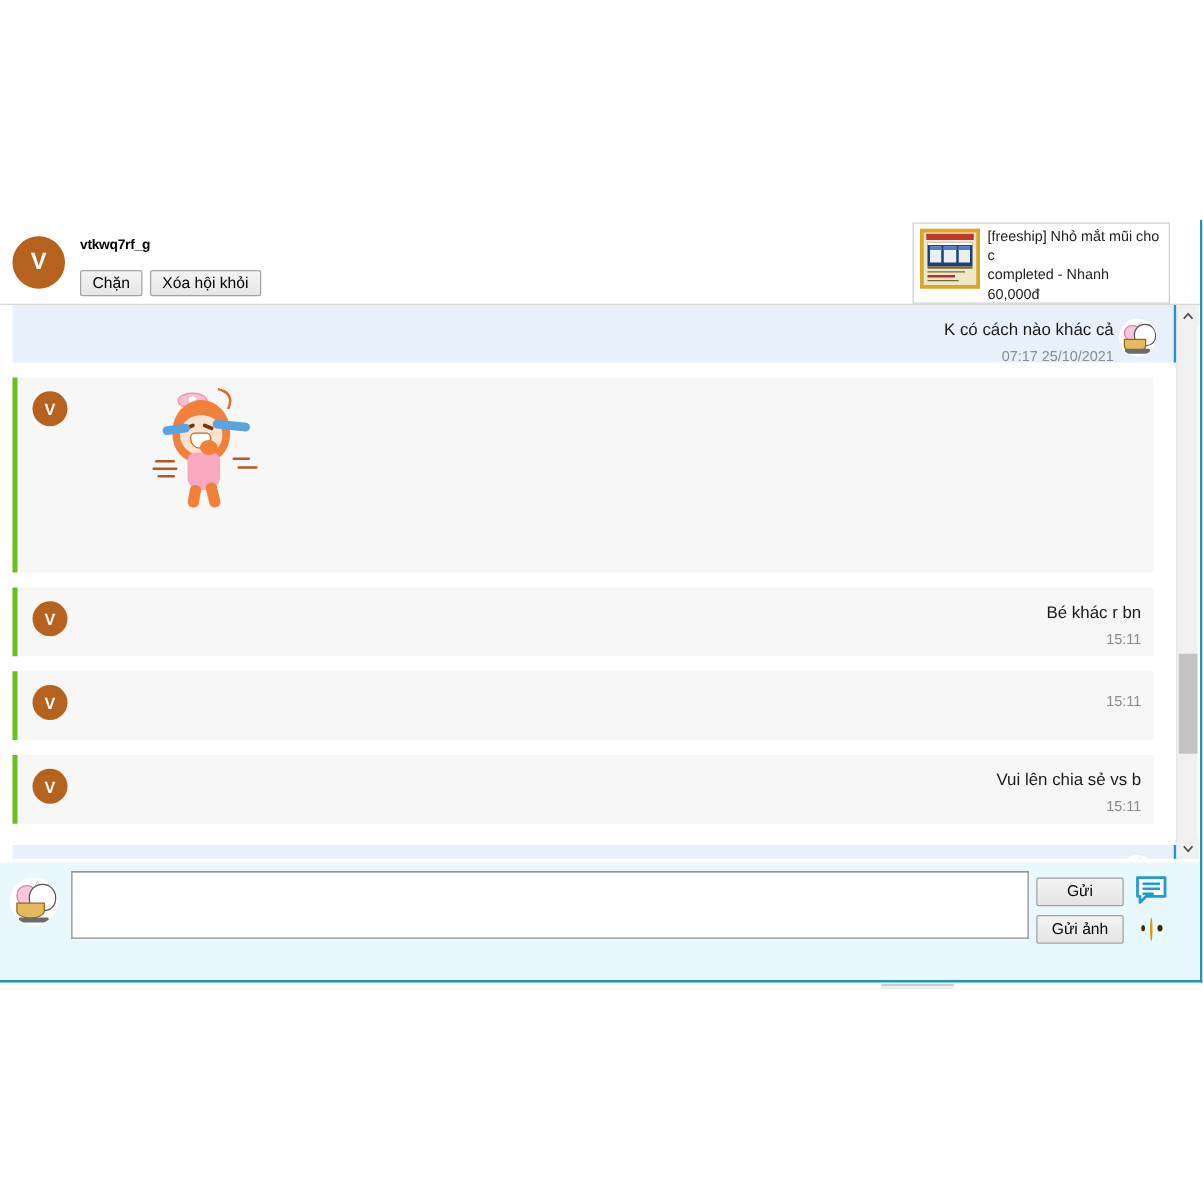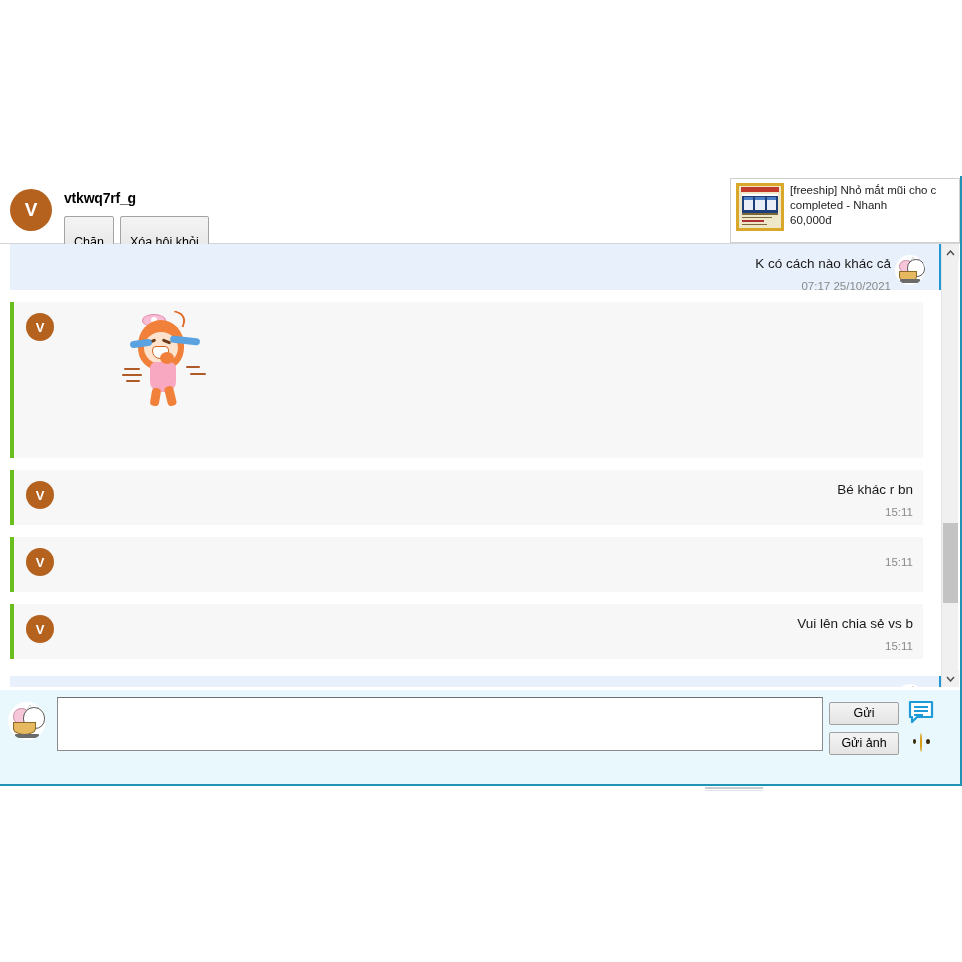--- a/index.html
+++ b/index.html
@@ -55,53 +55,53 @@
     font-weight: bold;
     display: flex;
     align-items: center;
     justify-content: center;
   }
 
   #header-username {
     position: absolute;
     left: 64px;
     top: 14px;
-    font-size: 14px;
+    font-size: 11px;
     font-weight: bold;
     color: #000000;
     letter-spacing: -0.2px;
   }
 
   #header-actions {
     position: absolute;
     left: 64px;
     top: 40px;
     display: flex;
     gap: 6px;
   }
 
   .winbtn {
     font-family: "Liberation Sans", sans-serif;
     font-size: 12.5px;
     color: #000000;
     background: linear-gradient(#f4f4f4, #e6e6e6);
     border: 1px solid #a3a3a3;
     border-radius: 2px;
-    padding: 18px 9px 3px 9px;
+    padding: 2px 9px 3px 9px;
     line-height: 1.15;
     cursor: pointer;
     white-space: nowrap;
   }
 
   
   #product-card {
     position: absolute;
     left: 730px;
     top: 178px;
-    width: 230px;
+    width: 206px;
     height: 65px;
     background: #ffffff;
     border: 1px solid #cfcfcf;
     box-sizing: border-box;
     display: flex;
     overflow: hidden;
     cursor: pointer;
   }
 
   #product-thumb {

